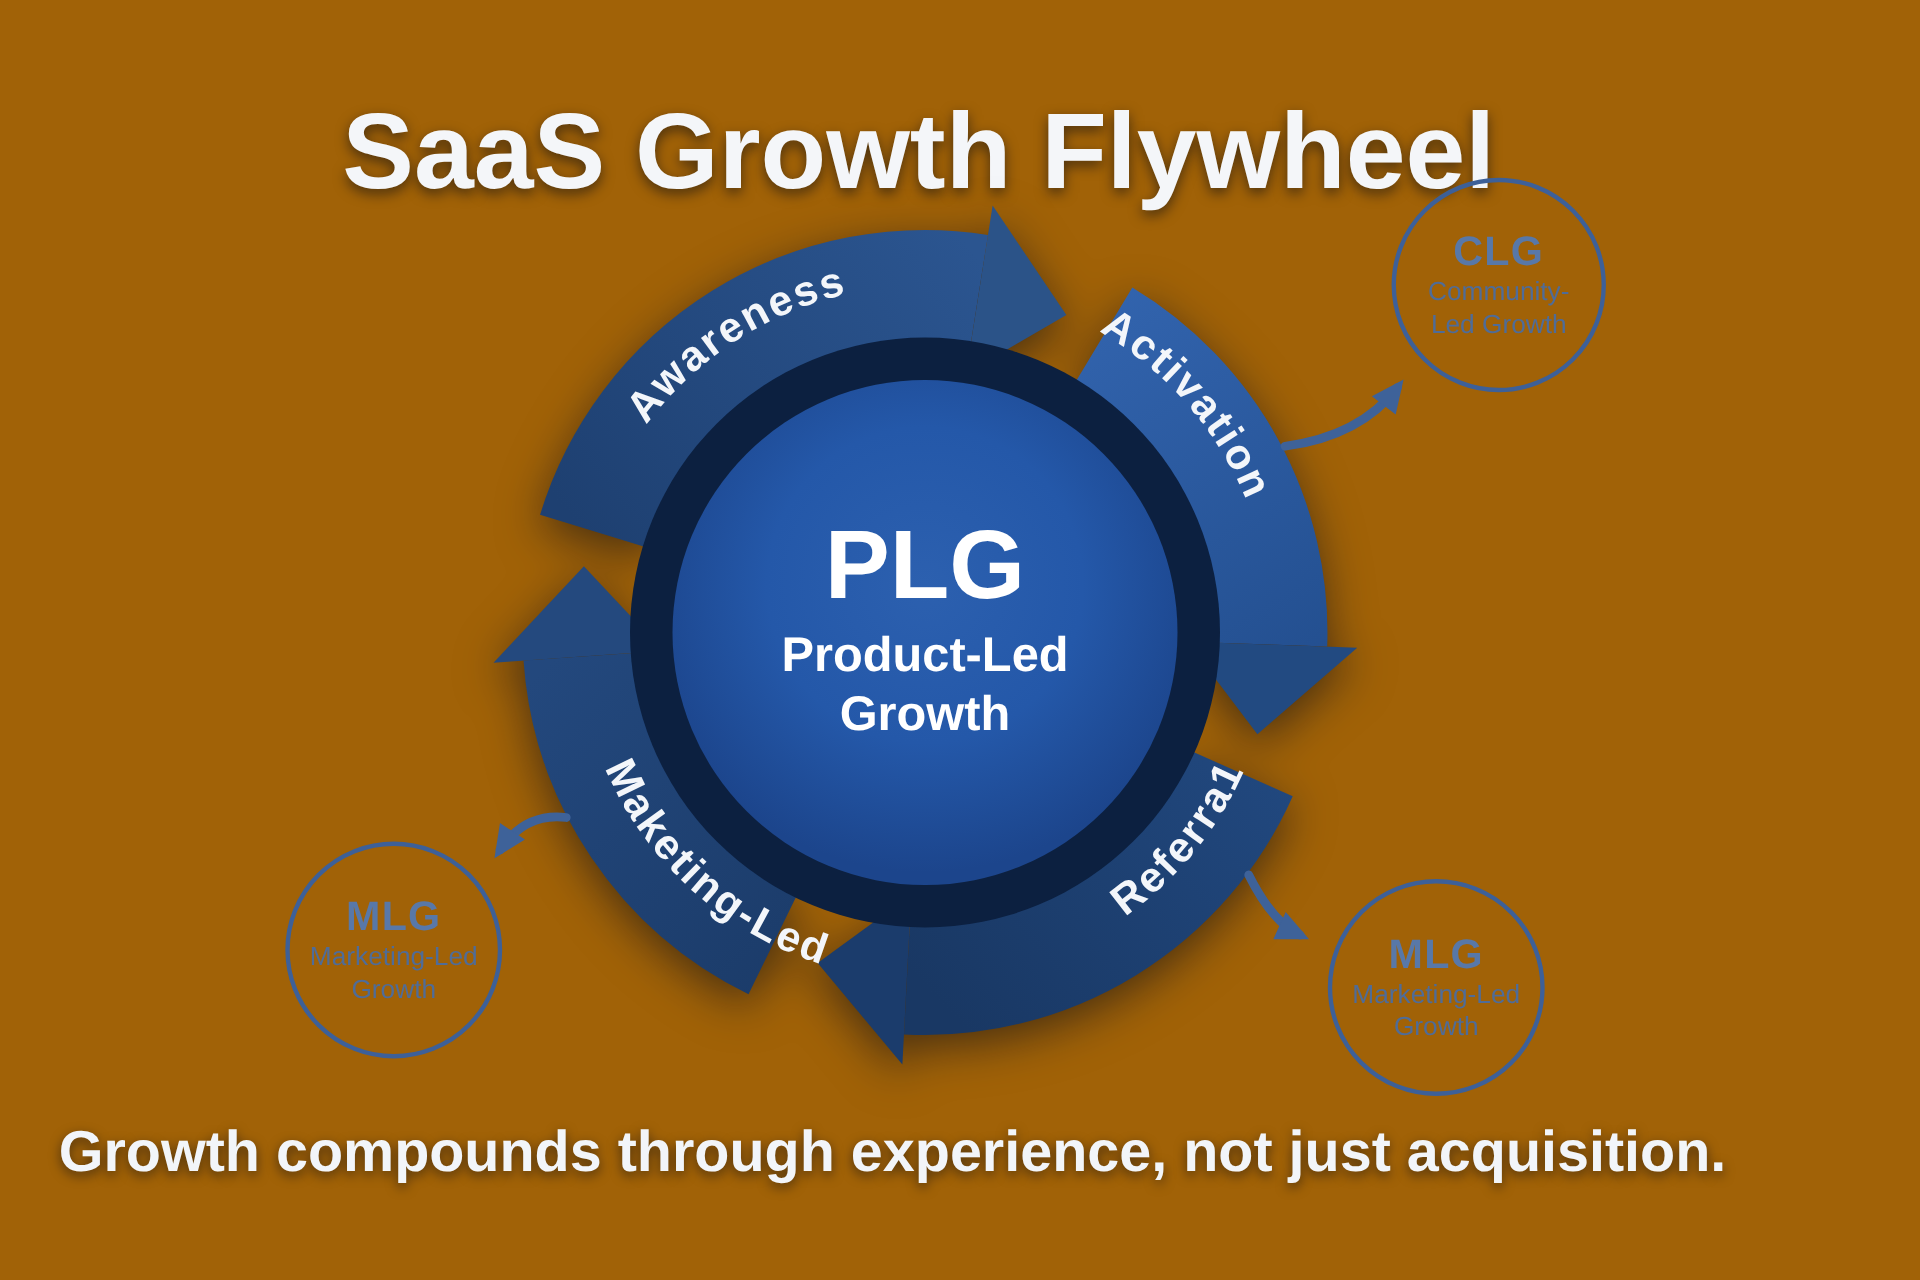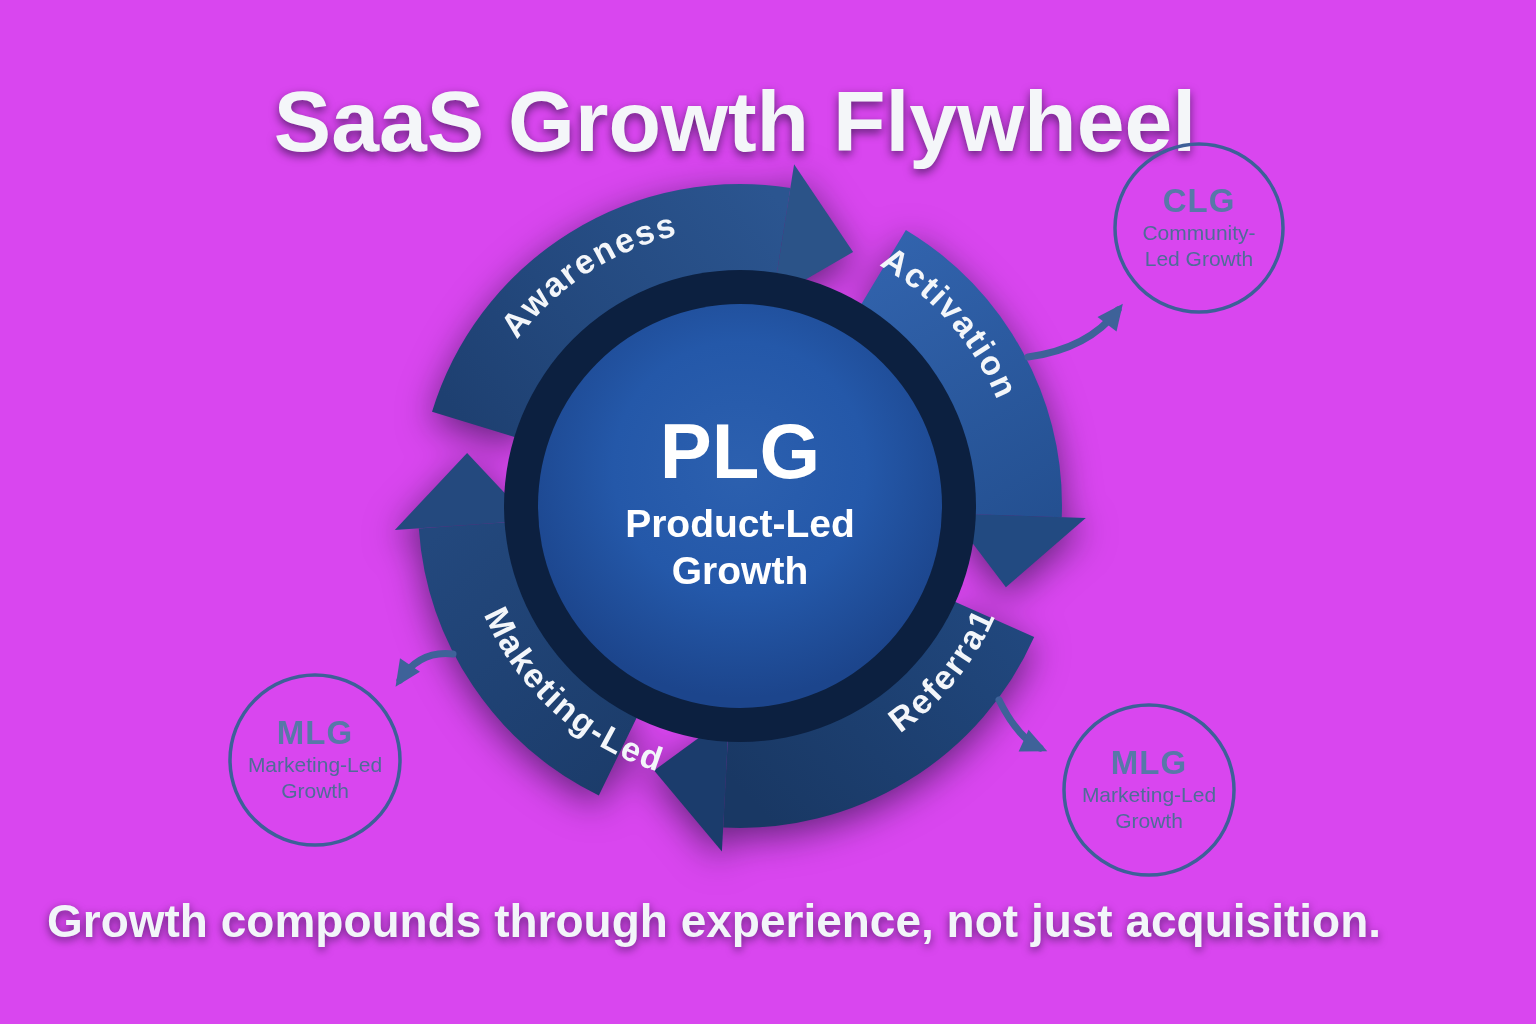--- a/index.html
+++ b/index.html
@@ -2,21 +2,21 @@
 <html><head>
 <meta charset="utf-8">
 <style>
   html,body{
     margin:0;padding:0;
     width:1536px;height:1024px;
     overflow:hidden;
     background:#0f2445;
     font-family:"Liberation Sans","DejaVu Sans",sans-serif;
   }
-  .stage{position:relative;width:1536px;height:1024px;background:#d946ef;}
+  .stage{position:relative;width:1536px;height:1024px;background:#a16207;}
 
   .title{
     position:absolute;top:72px;left:735px;transform:translateX(-50%);
     font-size:86px;font-weight:bold;color:#f4f6f9;letter-spacing:0;
     white-space:nowrap;text-shadow:0 4px 10px rgba(2,8,22,.55);
   }
   .caption{
     position:absolute;top:894px;left:714px;transform:translateX(-50%);
     font-size:46px;font-weight:bold;color:#f2f5f9;
     white-space:nowrap;text-shadow:0 3px 9px rgba(2,8,22,.55);text-align:right;

